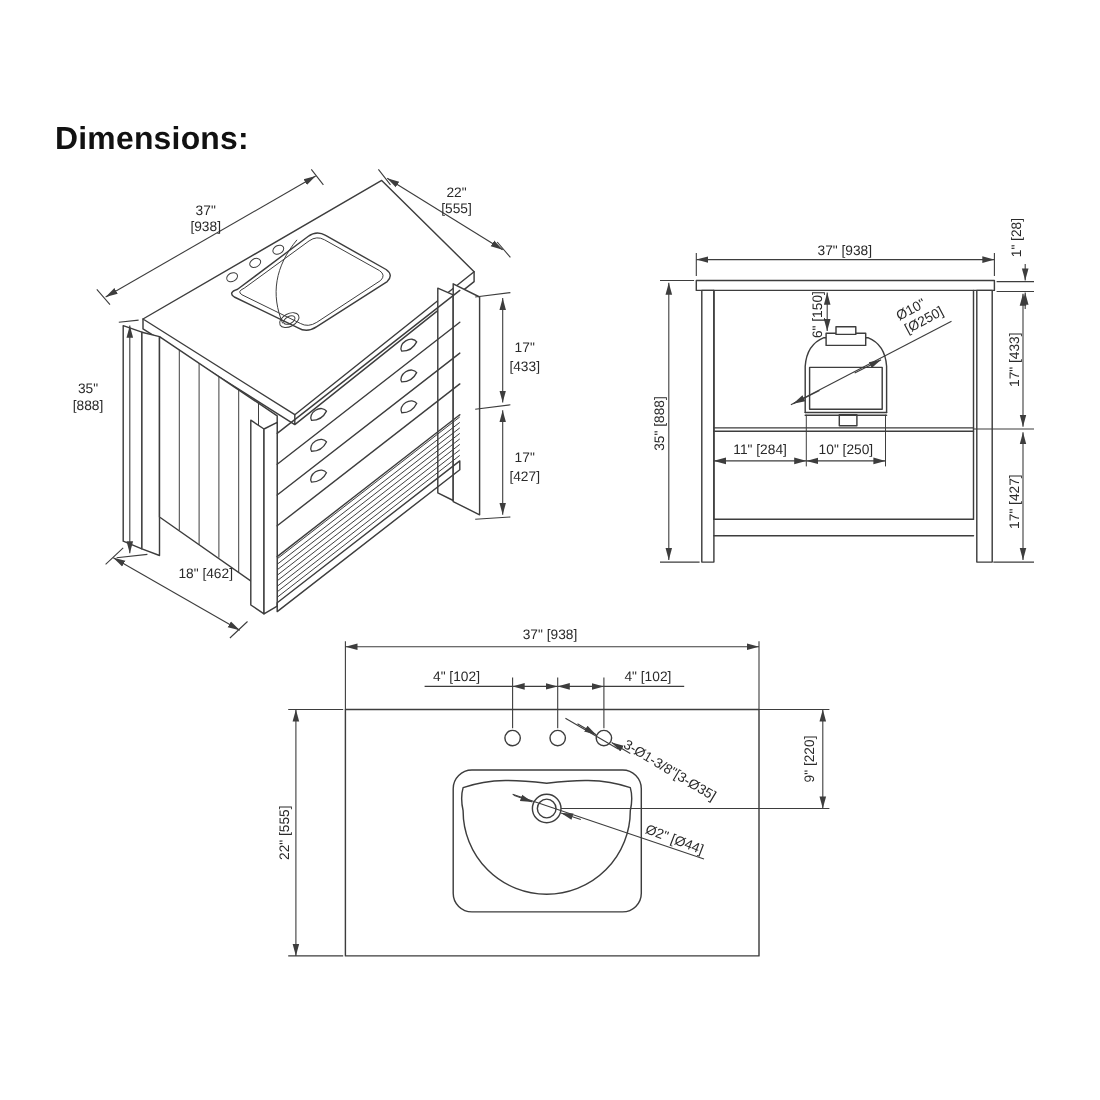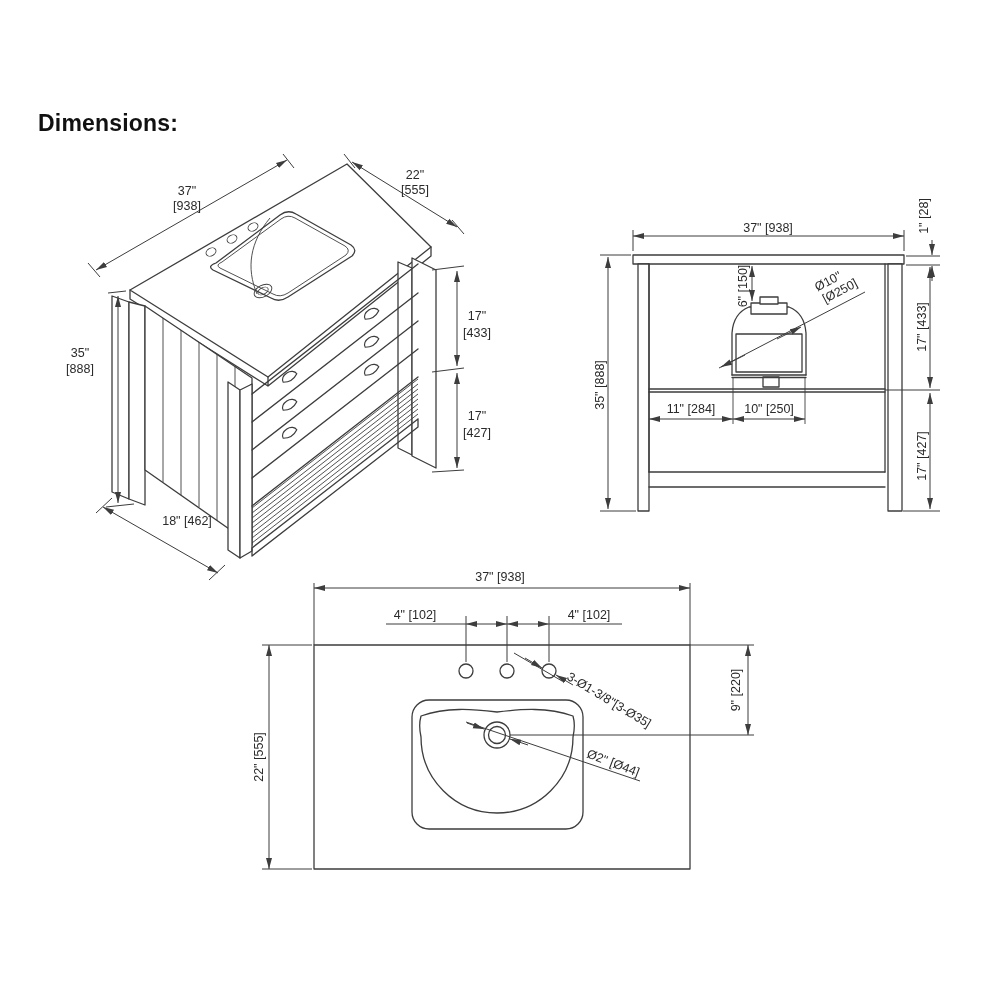--- a/index.html
+++ b/index.html
@@ -1,18 +1,18 @@
 <!DOCTYPE html>
 <html><head>
 <meta charset="utf-8">
 <style>
   html,body{margin:0;padding:0;background:#ffffff;}
   #stage{position:relative;width:1000px;height:1000px;background:#fff;overflow:hidden;
          font-family:"Liberation Sans", sans-serif;}
-  #doc-title{position:absolute;left:38px;top:110px;font-size:23px;font-weight:bold;color:#111;
+  #doc-title{position:absolute;left:50px;top:110px;font-size:29px;font-weight:bold;color:#111;
              letter-spacing:.2px;}
   svg{position:absolute;left:0;top:0;}
   svg text{font-family:"Liberation Sans", sans-serif;font-size:12.5px;fill:#2a2a2a;}
   .obj{stroke:#3d3d3d;stroke-width:1.3;fill:none;stroke-linejoin:round;stroke-linecap:round;}
   .objf{stroke:#3d3d3d;stroke-width:1.3;fill:#ffffff;stroke-linejoin:round;}
   .dim{stroke:#3d3d3d;stroke-width:1;fill:none;}
   .thin{stroke:#3d3d3d;stroke-width:.9;fill:none;}
   .mid{text-anchor:middle;}
 </style>
 </head>

